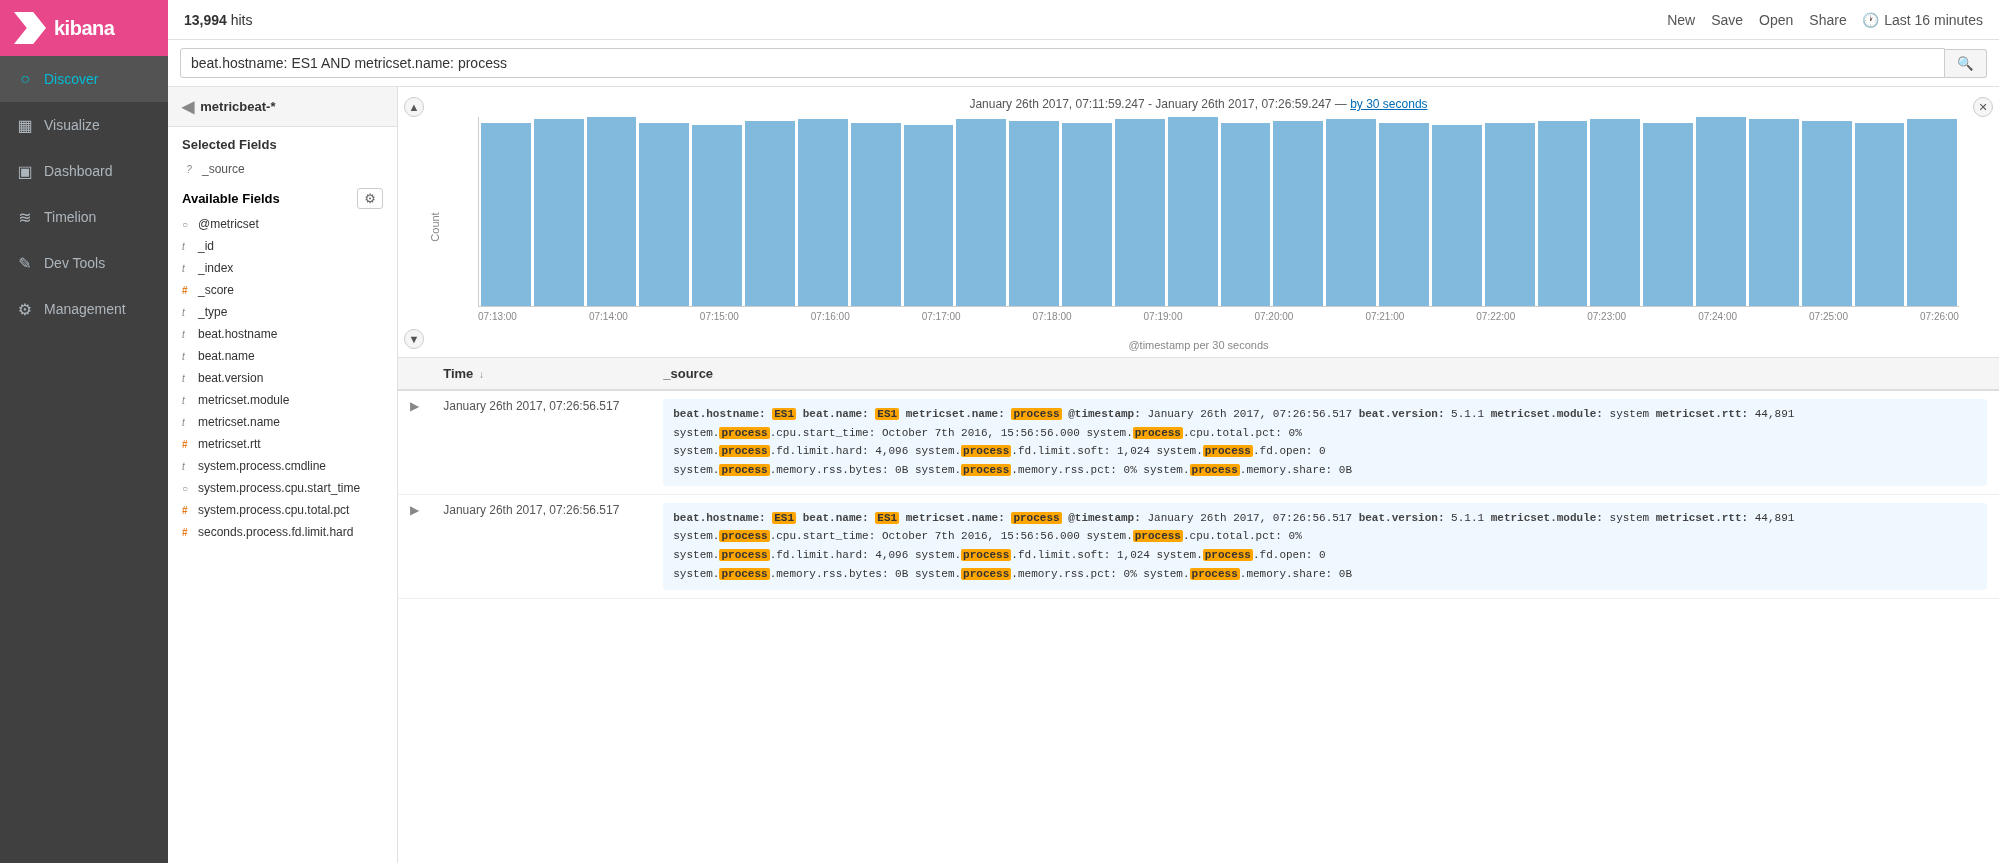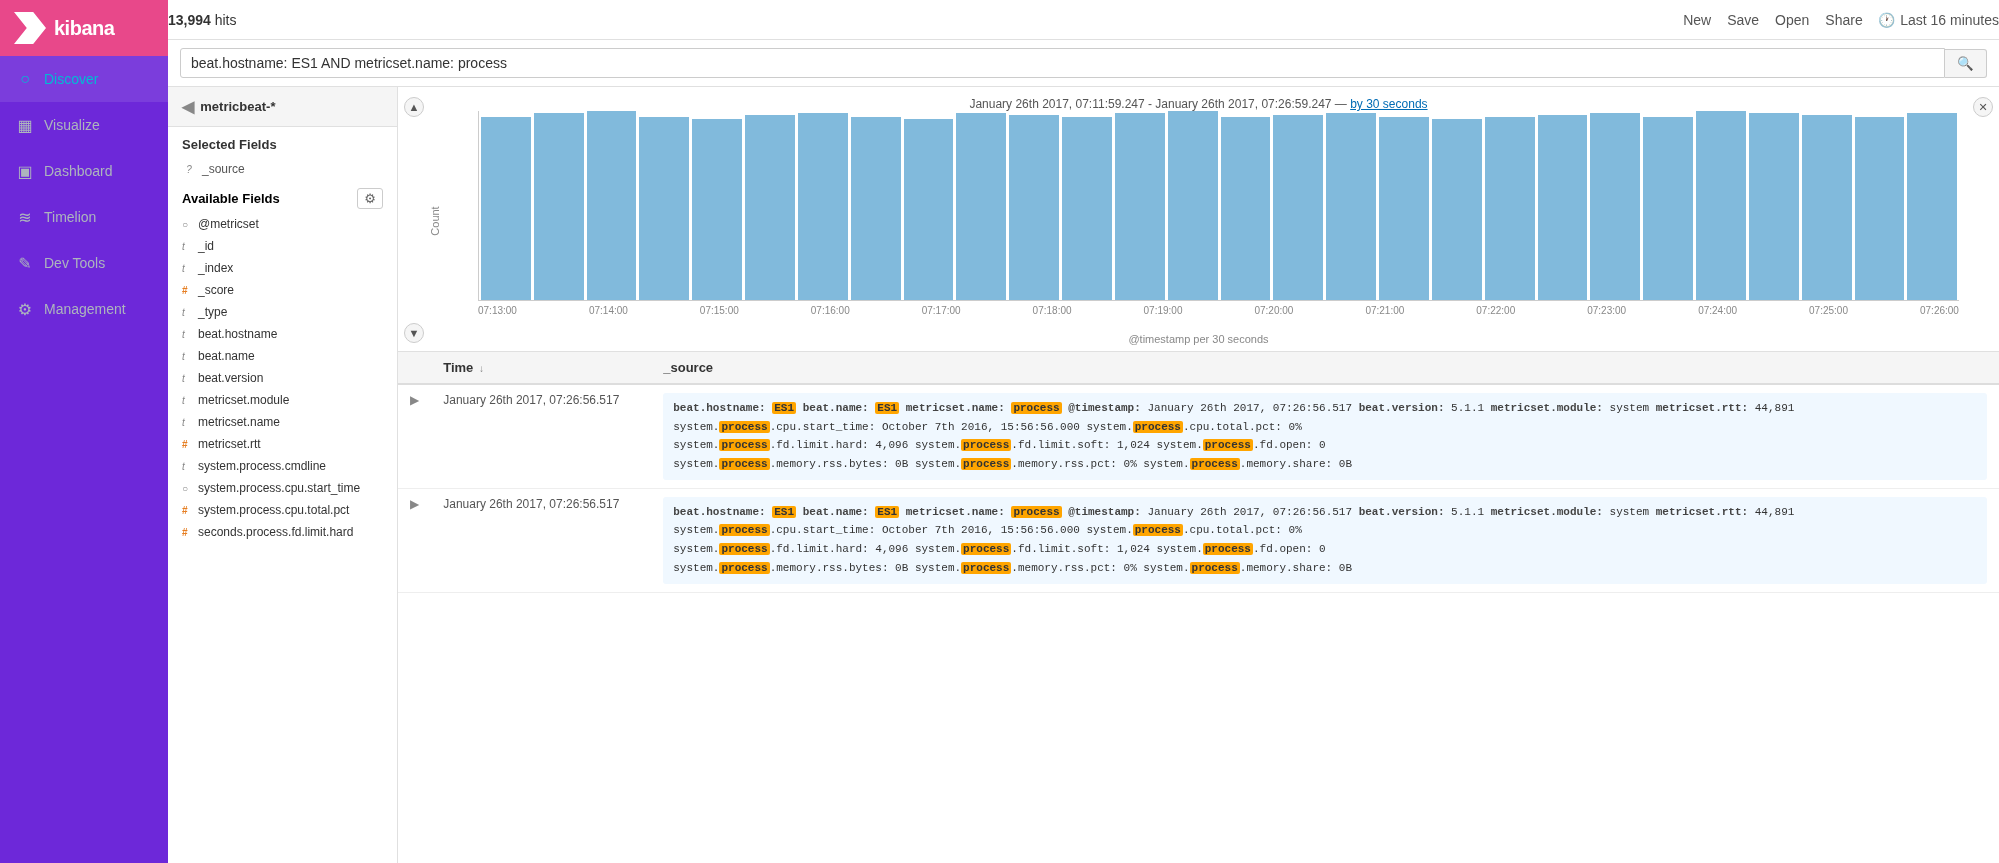--- a/index.html
+++ b/index.html
@@ -1,21 +1,21 @@
 <!DOCTYPE html>
 <html><head>
   <meta charset="utf-8">
   <style>
     * { margin: 0; padding: 0; box-sizing: border-box; }
     body { font-family: -apple-system, BlinkMacSystemFont, 'Segoe UI', Arial, sans-serif; font-size: 13px; background: #f5f5f5; display: flex; height: 863px; overflow: hidden; }
 
     
     .sidebar {
       width: 168px;
-      background: #6d28d9;
+      background: #404040;
       display: flex;
       flex-direction: column;
       flex-shrink: 0;
     }
     .sidebar-logo {
       background: #e8488a;
       padding: 12px 14px;
       display: flex;
       align-items: center;
       gap: 8px;
@@ -61,21 +61,21 @@
       display: flex;
       flex-direction: column;
       overflow: hidden;
     }
 
     
     .topbar {
       display: flex;
       align-items: center;
       justify-content: space-between;
-      padding: 0 0;
+      padding: 0 16px;
       height: 40px;
       background: white;
       border-bottom: 1px solid #e0e0e0;
     }
     .topbar-left {
       font-size: 14px;
       color: #333;
     }
     .topbar-left strong { font-weight: 700; }
     .topbar-actions {
@@ -227,20 +227,21 @@
     
     .chart-area {
       padding: 10px 20px 0;
       border-bottom: 1px solid #e0e0e0;
       position: relative;
     }
     .chart-header {
       text-align: center;
       font-size: 12px;
       color: #555;
+      margin-bottom: 6px;
     }
     .chart-link { color: #006bb4; cursor: pointer; text-decoration: underline; }
     .chart-collapse-top, .chart-collapse-bottom {
       position: absolute;
       left: 6px;
       background: #f5f5f5;
       border: 1px solid #ccc;
       border-radius: 50%;
       width: 20px;
       height: 20px;

